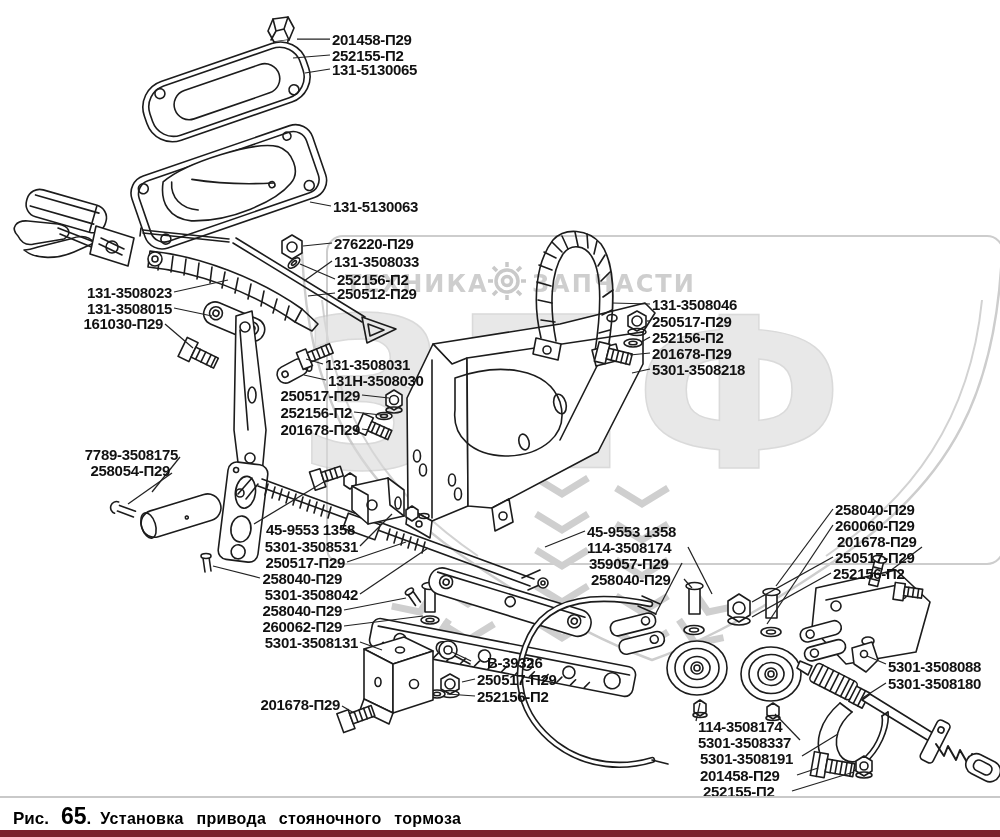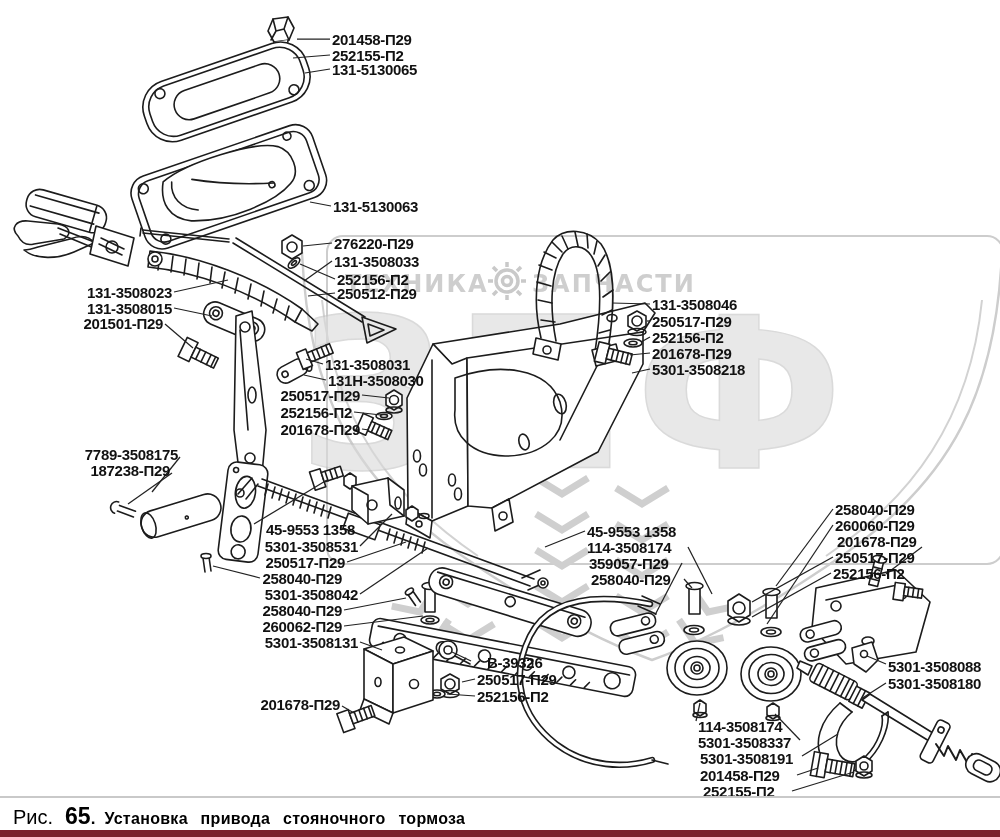--- a/index.html
+++ b/index.html
@@ -6,21 +6,21 @@
   #stage{position:relative;width:1000px;height:837px;background:#ffffff;overflow:hidden;
          font-family:"Liberation Sans",sans-serif;}
   #art{position:absolute;left:0;top:0;}
   #leader-svg{position:absolute;left:0;top:0;pointer-events:none;}
   #callout-layer{position:absolute;left:0;top:0;width:1000px;height:800px;}
   .callout{position:absolute;font-weight:bold;font-size:15px;letter-spacing:-0.3px;
            color:#111;white-space:nowrap;transform:translateY(-50%);line-height:1;}
   .callout.r{transform:translate(-100%,-50%);}
   #divider{position:absolute;left:0;top:796px;width:1000px;height:2px;background:#c9c9c9;}
   #caption{position:absolute;left:13px;top:803px;color:#000;white-space:nowrap;}
-  #caption .p1{font-weight:normal;font-size:20px;}
+  #caption .p1{font-weight:bold;font-size:17px;}
   #caption .num{font-weight:bold;font-size:23px;margin-left:12px;}
   #caption .dot{font-weight:bold;font-size:17px;}
   #caption .txt{font-weight:bold;font-size:16px;margin-left:9px;word-spacing:8px;letter-spacing:0.3px;}
   #footer-bar{position:absolute;left:0;top:830px;width:1000px;height:7px;background:#7a222b;}
 </style>
 </head>
 <body>
 
 <div id="stage">
 
@@ -510,33 +510,33 @@
       <div class="callout" style="left: 332px; top: 39px;">201458-П29</div>
       <div class="callout" style="left: 332px; top: 55px;">252155-П2</div>
       <div class="callout" style="left: 332px; top: 69px;">131-5130065</div>
       <div class="callout" style="left: 333px; top: 206px;">131-5130063</div>
       <div class="callout" style="left: 334px; top: 243px;">276220-П29</div>
       <div class="callout" style="left: 334px; top: 261px;">131-3508033</div>
       <div class="callout" style="left: 337px; top: 279px;">252156-П2</div>
       <div class="callout" style="left: 337px; top: 293px;">250512-П29</div>
       <div class="callout r" style="left: 172px; top: 292px;">131-3508023</div>
       <div class="callout r" style="left: 172px; top: 308px;">131-3508015</div>
-      <div class="callout r" style="left: 163px; top: 323px;">201501-П29</div>
+      <div class="callout r" style="left: 163px; top: 323px;">161030-П29</div>
       <div class="callout" style="left: 652px; top: 304px;">131-3508046</div>
       <div class="callout" style="left: 652px; top: 321px;">250517-П29</div>
       <div class="callout" style="left: 652px; top: 337px;">252156-П2</div>
       <div class="callout" style="left: 652px; top: 353px;">201678-П29</div>
       <div class="callout" style="left: 652px; top: 369px;">5301-3508218</div>
       <div class="callout" style="left: 325px; top: 364px;">131-3508031</div>
       <div class="callout" style="left: 328px; top: 380px;">131Н-3508030</div>
       <div class="callout r" style="left: 360px; top: 395px;">250517-П29</div>
       <div class="callout r" style="left: 352px; top: 412px;">252156-П2</div>
       <div class="callout r" style="left: 360px; top: 429px;">201678-П29</div>
       <div class="callout r" style="left: 178px; top: 454px;">7789-3508175</div>
-      <div class="callout r" style="left: 170px; top: 470px;">187238-П29</div>
+      <div class="callout r" style="left: 170px; top: 470px;">258054-П29</div>
       <div class="callout r" style="left: 355px; top: 529px;">45-9553 1358</div>
       <div class="callout r" style="left: 358px; top: 546px;">5301-3508531</div>
       <div class="callout r" style="left: 345px; top: 562px;">250517-П29</div>
       <div class="callout r" style="left: 342px; top: 578px;">258040-П29</div>
       <div class="callout r" style="left: 358px; top: 594px; padding-left: 20px;">5301-3508042</div>
       <div class="callout r" style="left: 342px; top: 610px;">258040-П29</div>
       <div class="callout r" style="left: 342px; top: 626px;">260062-П29</div>
       <div class="callout r" style="left: 358px; top: 642px; text-align: center;">5301-3508131</div>
       <div class="callout" style="left: 587px; top: 531px;">45-9553 1358</div>
       <div class="callout" style="left: 587px; top: 547px;">114-3508174</div>

